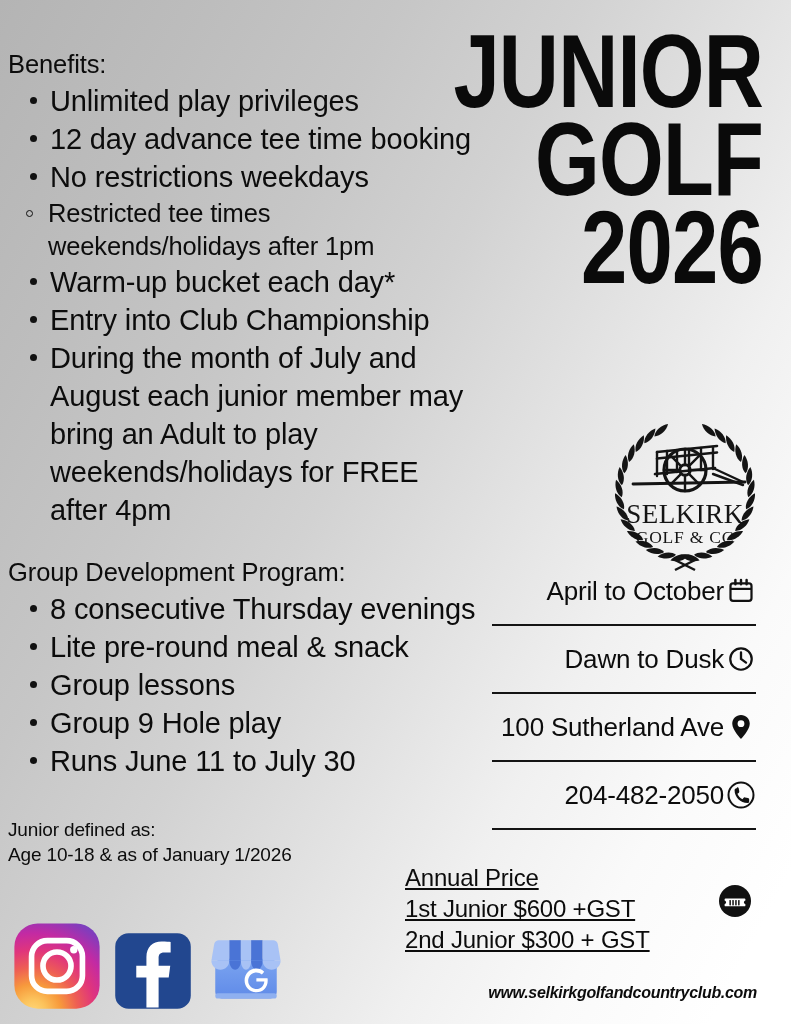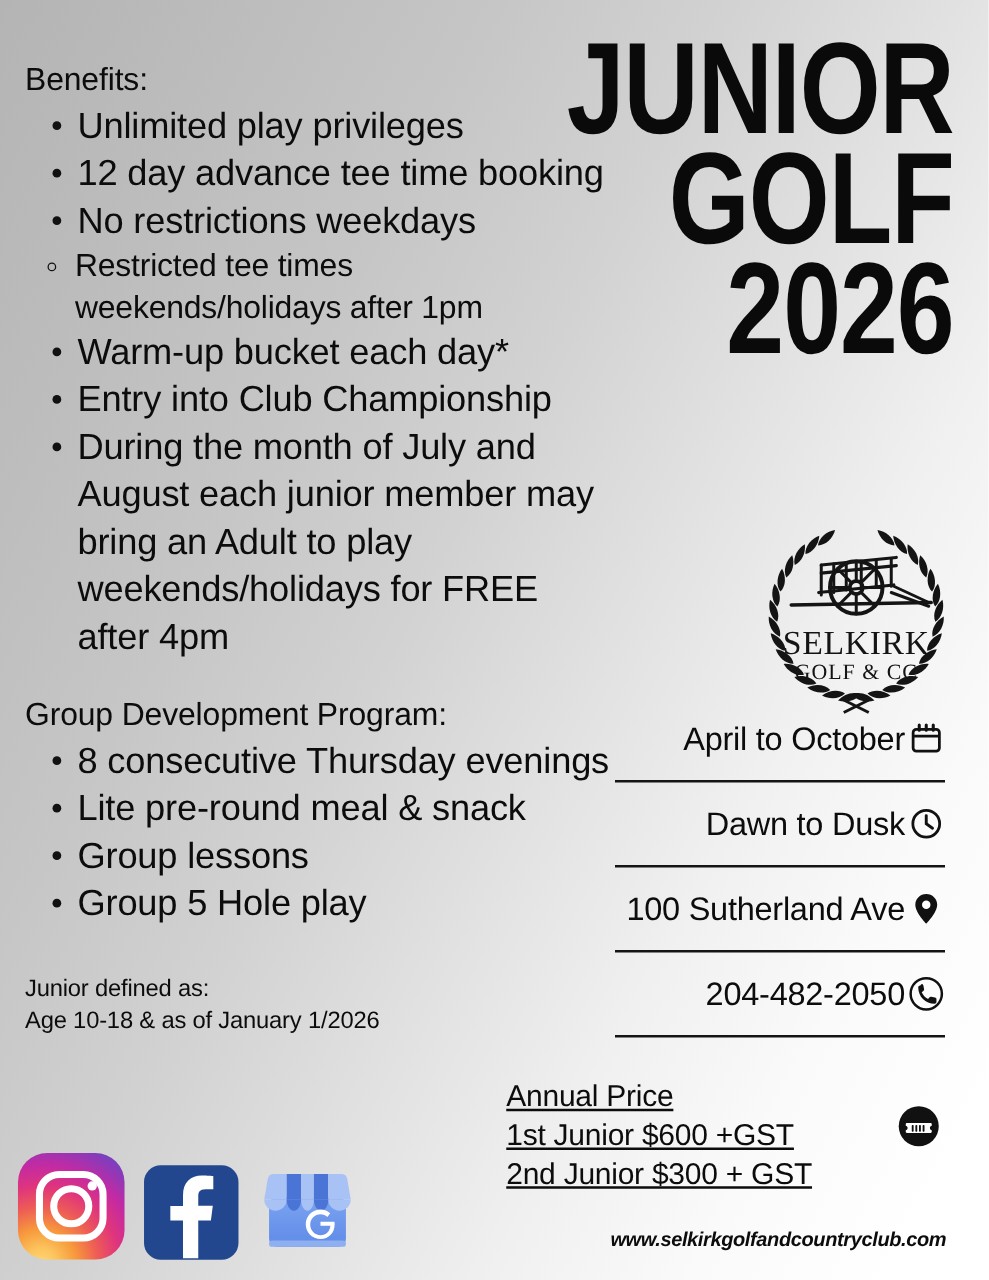--- a/index.html
+++ b/index.html
@@ -25,21 +25,21 @@
         #f0f0f0 70%,
         #fafafa 82%,
         #ffffff 94%);
     overflow: hidden;
     color: #0c0c0c;
   }
 
   
   .left-col {
     position: absolute;
-    left: 20px;
+    left: 8px;
     top: 48px;
     width: 470px;
   }
   .section-head {
     font-size: 25.5px;
     line-height: 1.30;
     letter-spacing: -0.1px;
     margin: 0 0 2px 0;
     font-weight: 400;
   }
@@ -231,21 +231,22 @@
     </ul>
 
     <div class="gap-jdp"></div>
 
     <div class="section-head">Group Development Program:</div>
 
     <ul class="bul">
       <li>8 consecutive Thursday evenings</li>
       <li>Lite pre-round meal &amp; snack</li>
       <li>Group lessons</li>
-      <li>Group 5 Hole play</li>
+      <li>Group 9 Hole play</li>
+      <li>Runs June 11 to July 30</li>
     </ul>
 
     <div class="gap-def"></div>
 
     <div class="defined">Junior defined as:</div>
     <div class="defined">Age 10-18 &amp; as of January 1/2026</div>
   </div>
 
   <div class="socials">
 

